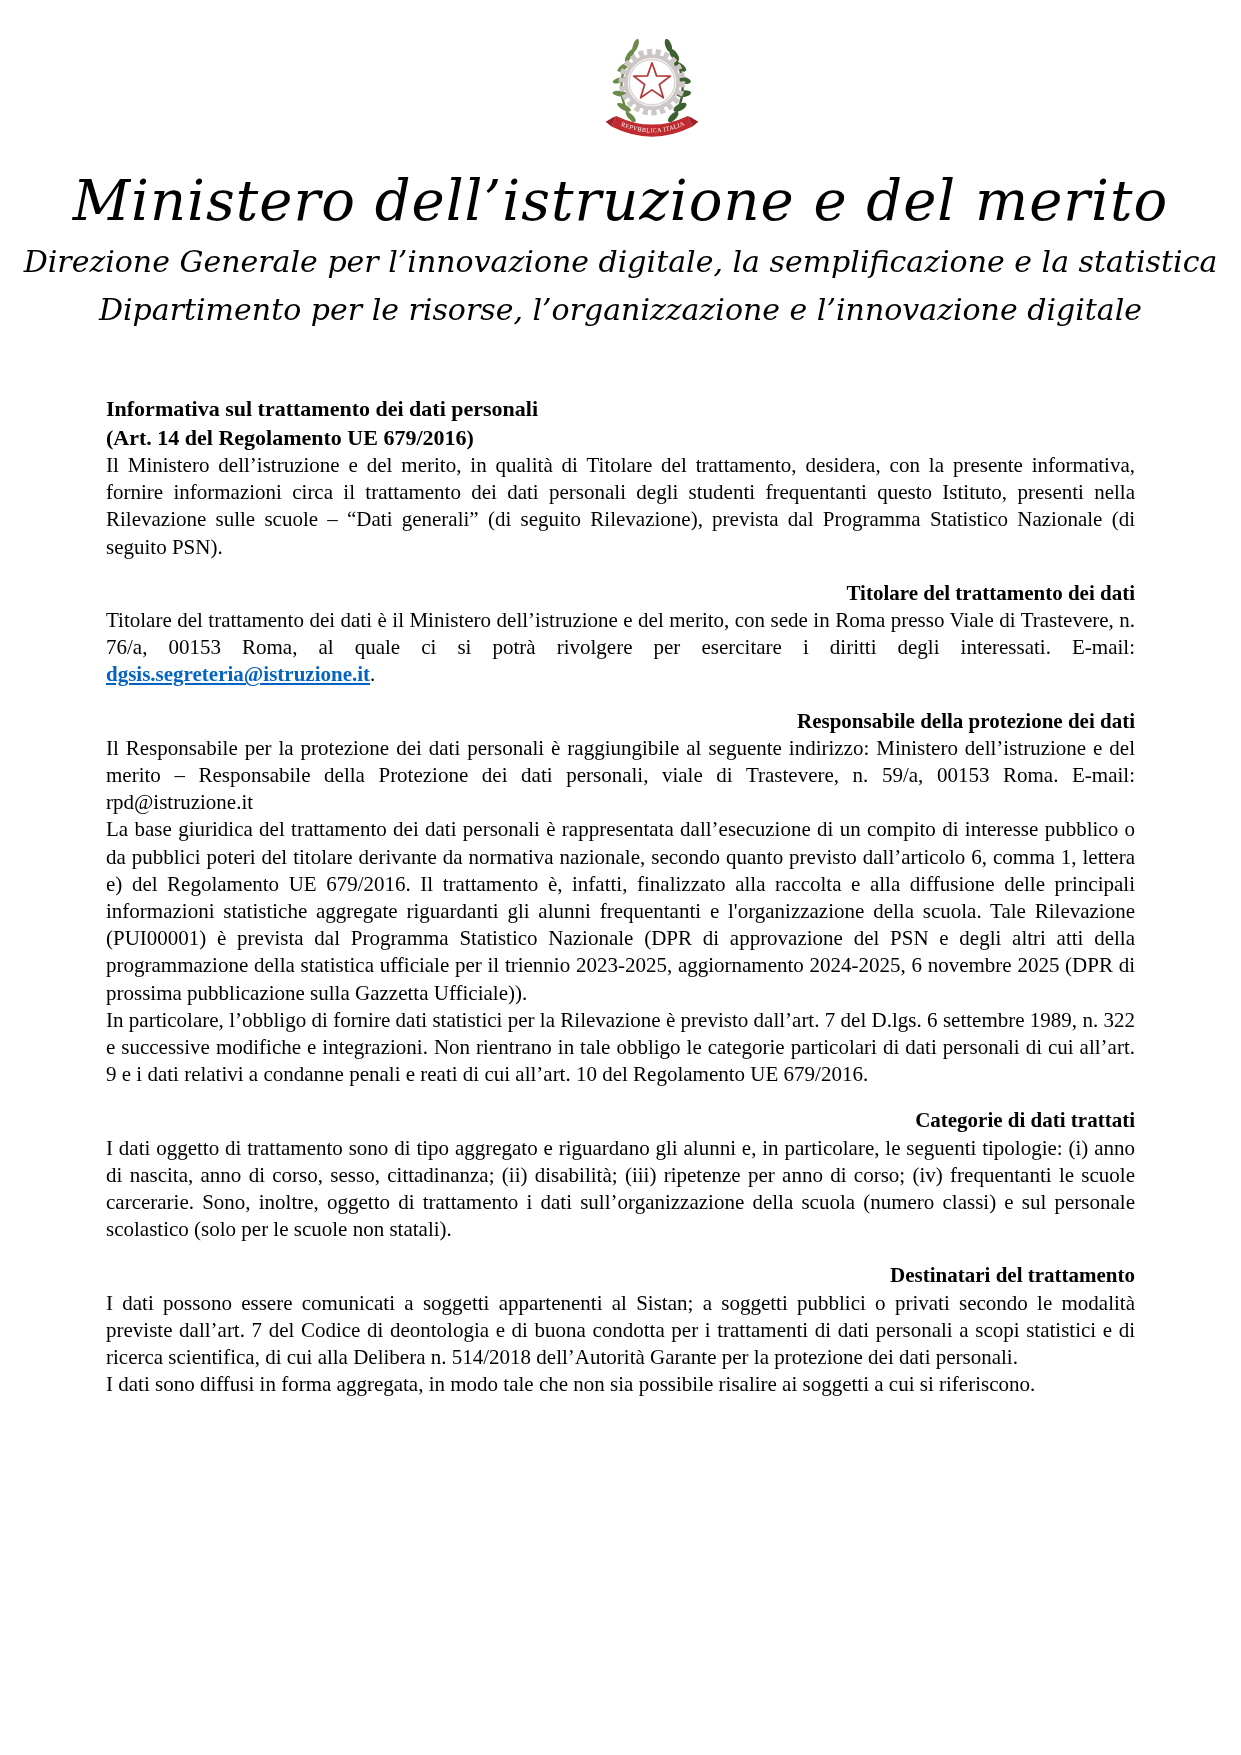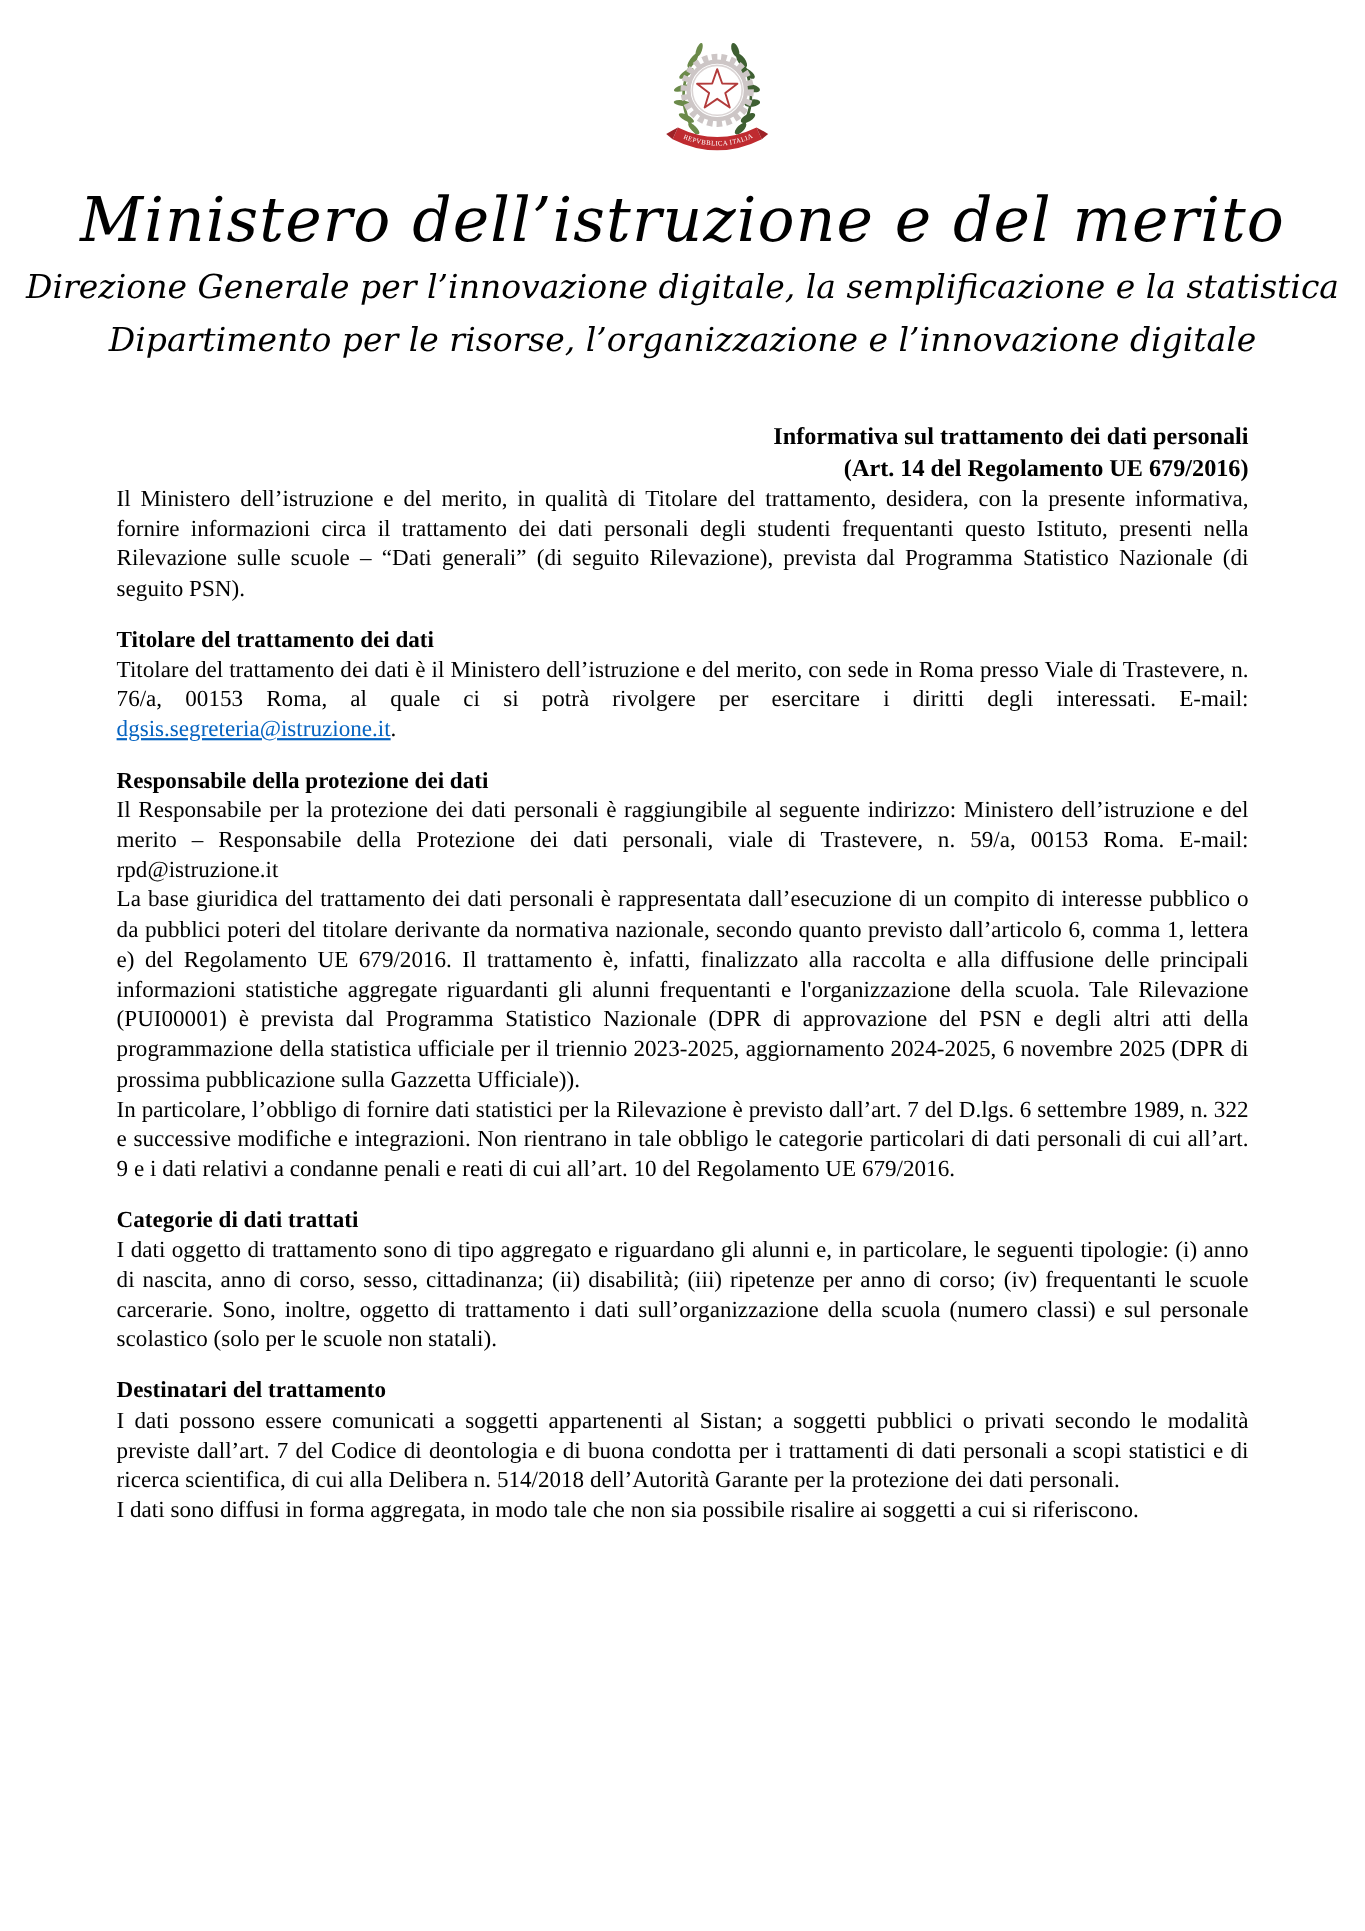--- a/index.html
+++ b/index.html
@@ -39,43 +39,44 @@
     text-align:center;
     font-family:"DejaVu Serif", serif;
     font-style:italic;
     font-size:30px;
     line-height:48px;
     white-space:nowrap;
   }
 
   
   .doc-title{
-    margin-top:48px;
-    text-align:right;
+    margin-top:60px;
+    text-align:left;
     font-weight:bold;
     font-size:22px;
     line-height:29px;
   }
 
   
   .body-text{font-size:21px;line-height:27.2px;}
   p.para{margin:0;text-align:justify;}
   p.intro{}
   h2.sec-heading{
     font-size:21px;
     line-height:27.2px;
     font-weight:bold;
     margin:19px 0 0 0;
-    text-align:left;
+    text-align:right;
   }
   p.gap-top{}
   a.email-link{
     color:var(--link-color,#0563C1);
     text-decoration:underline;
     cursor:pointer;
+    font-weight:bold;
   }
 </style>
 </head>
 <body>
 
 <div class="page">
 
   <div class="emblem">
     <svg viewBox="0 0 100 116" xmlns="http://www.w3.org/2000/svg">
       <defs>

